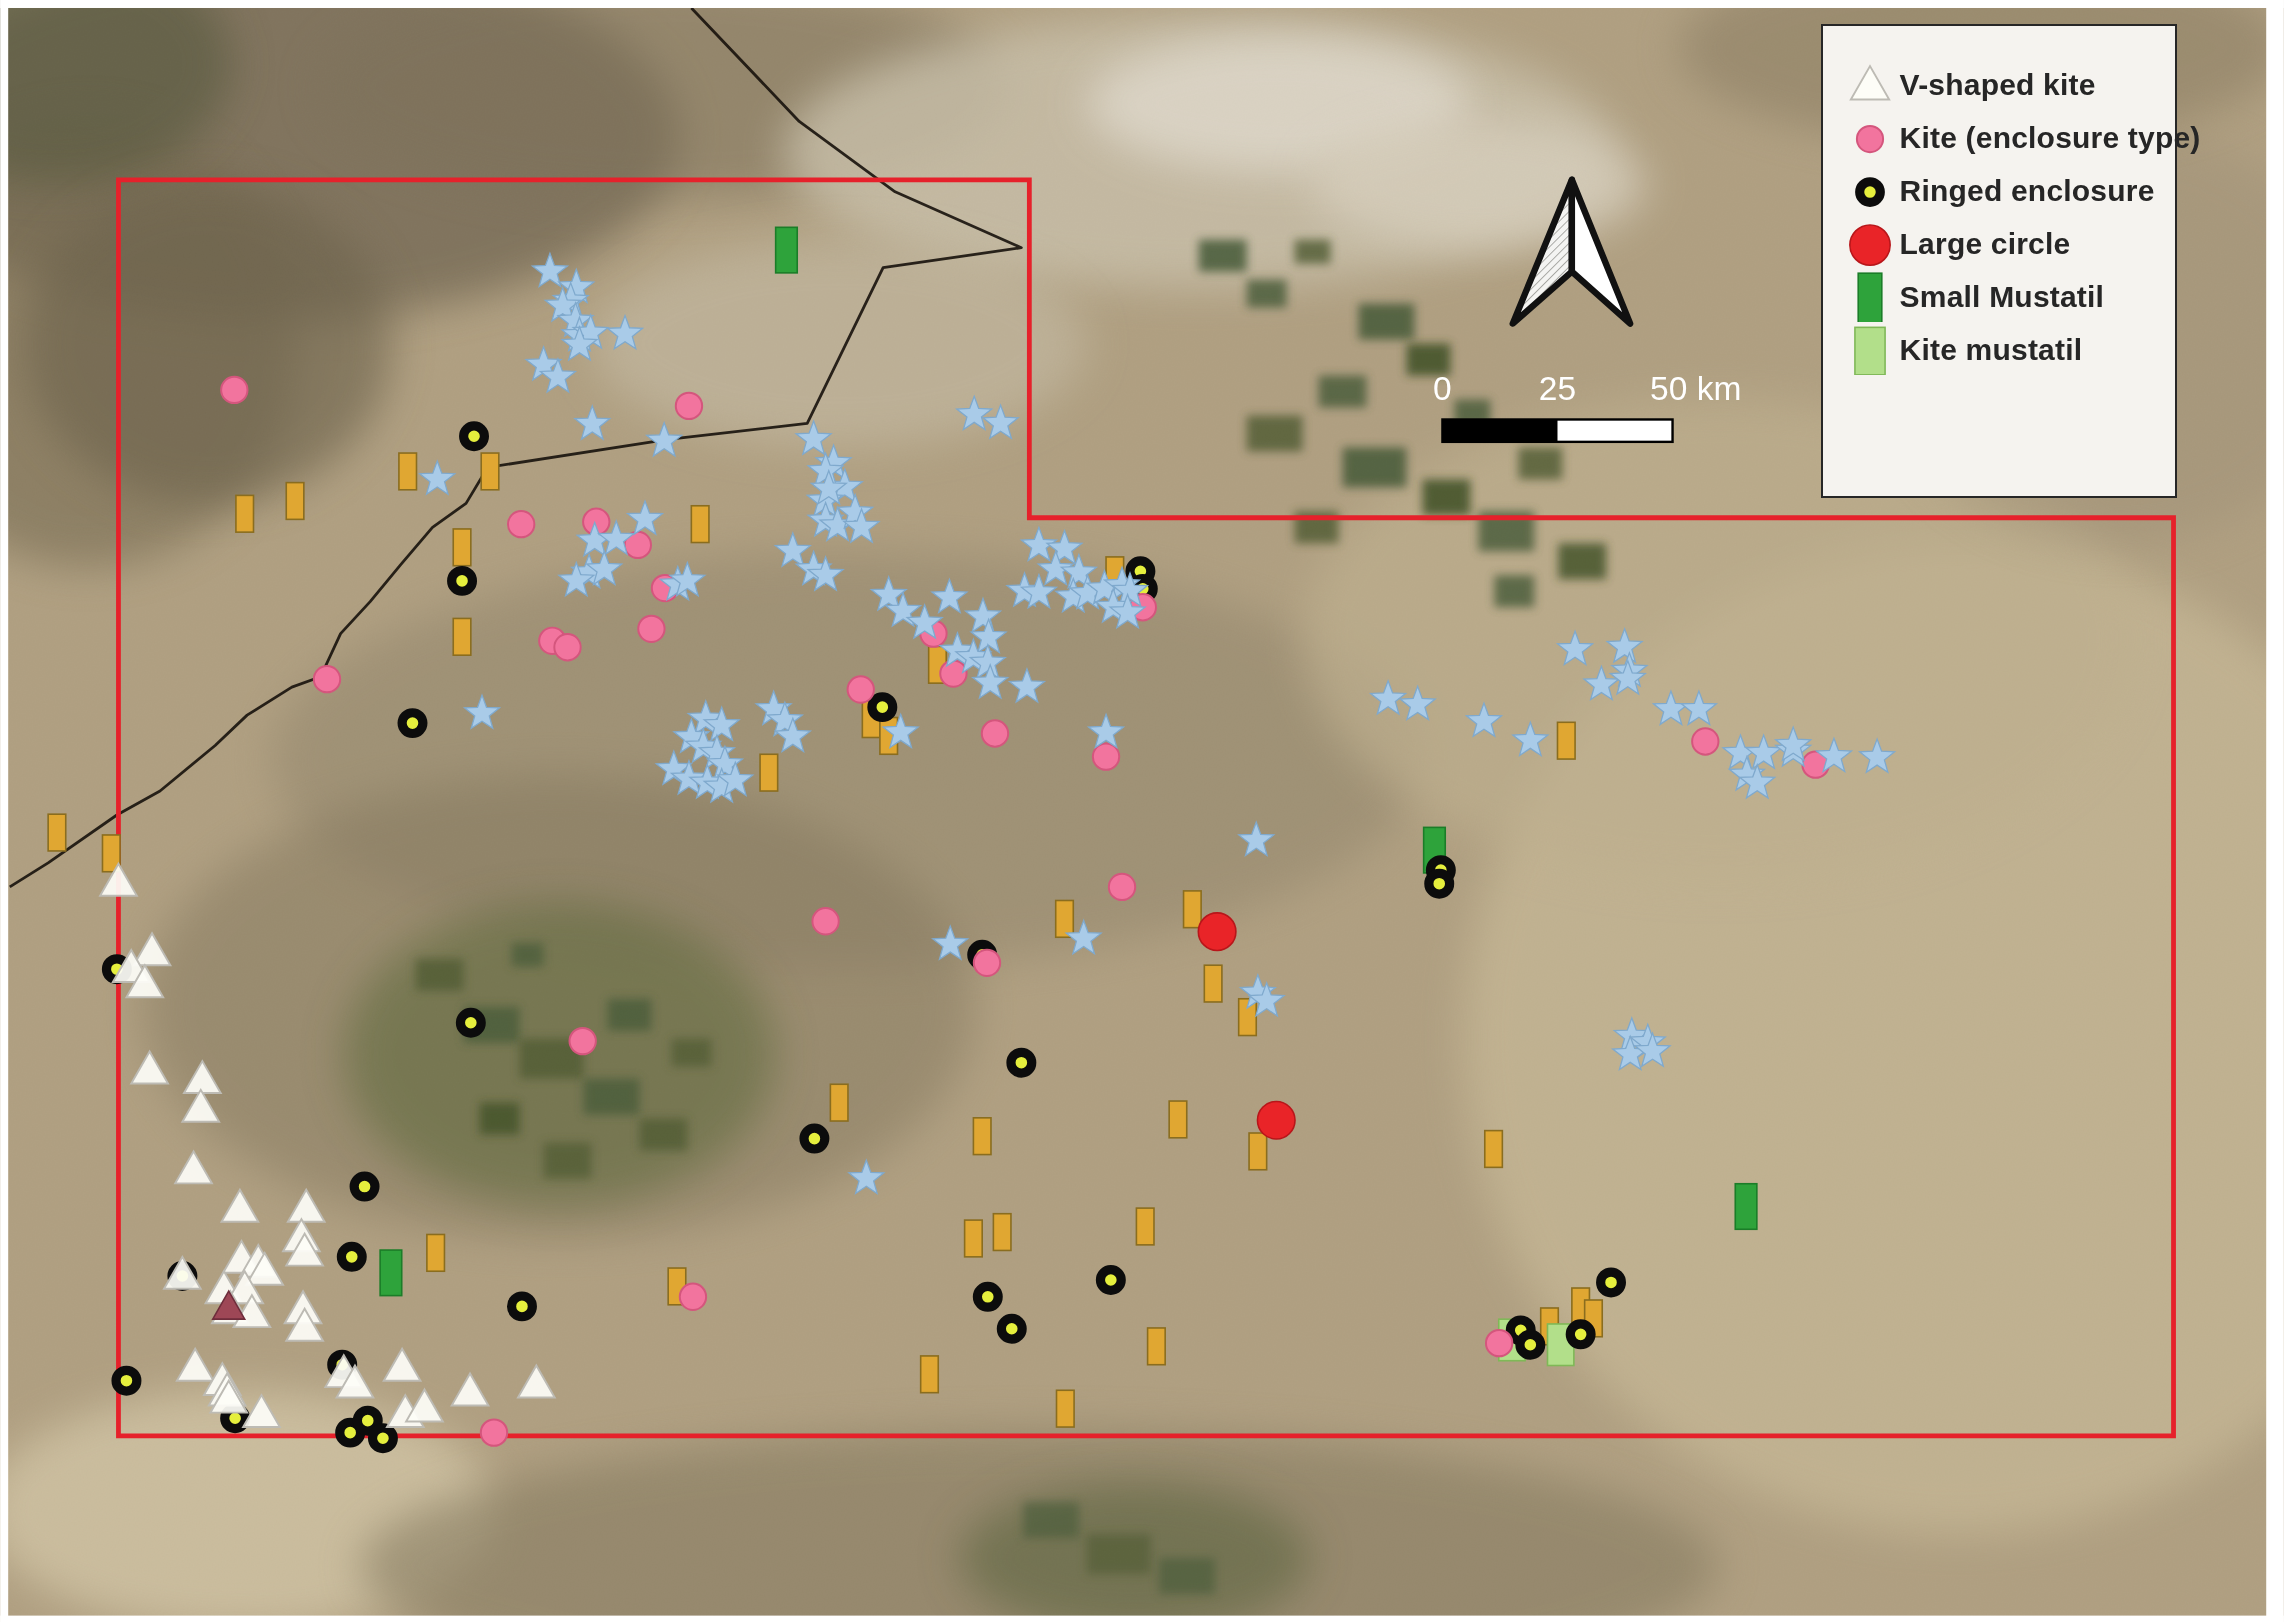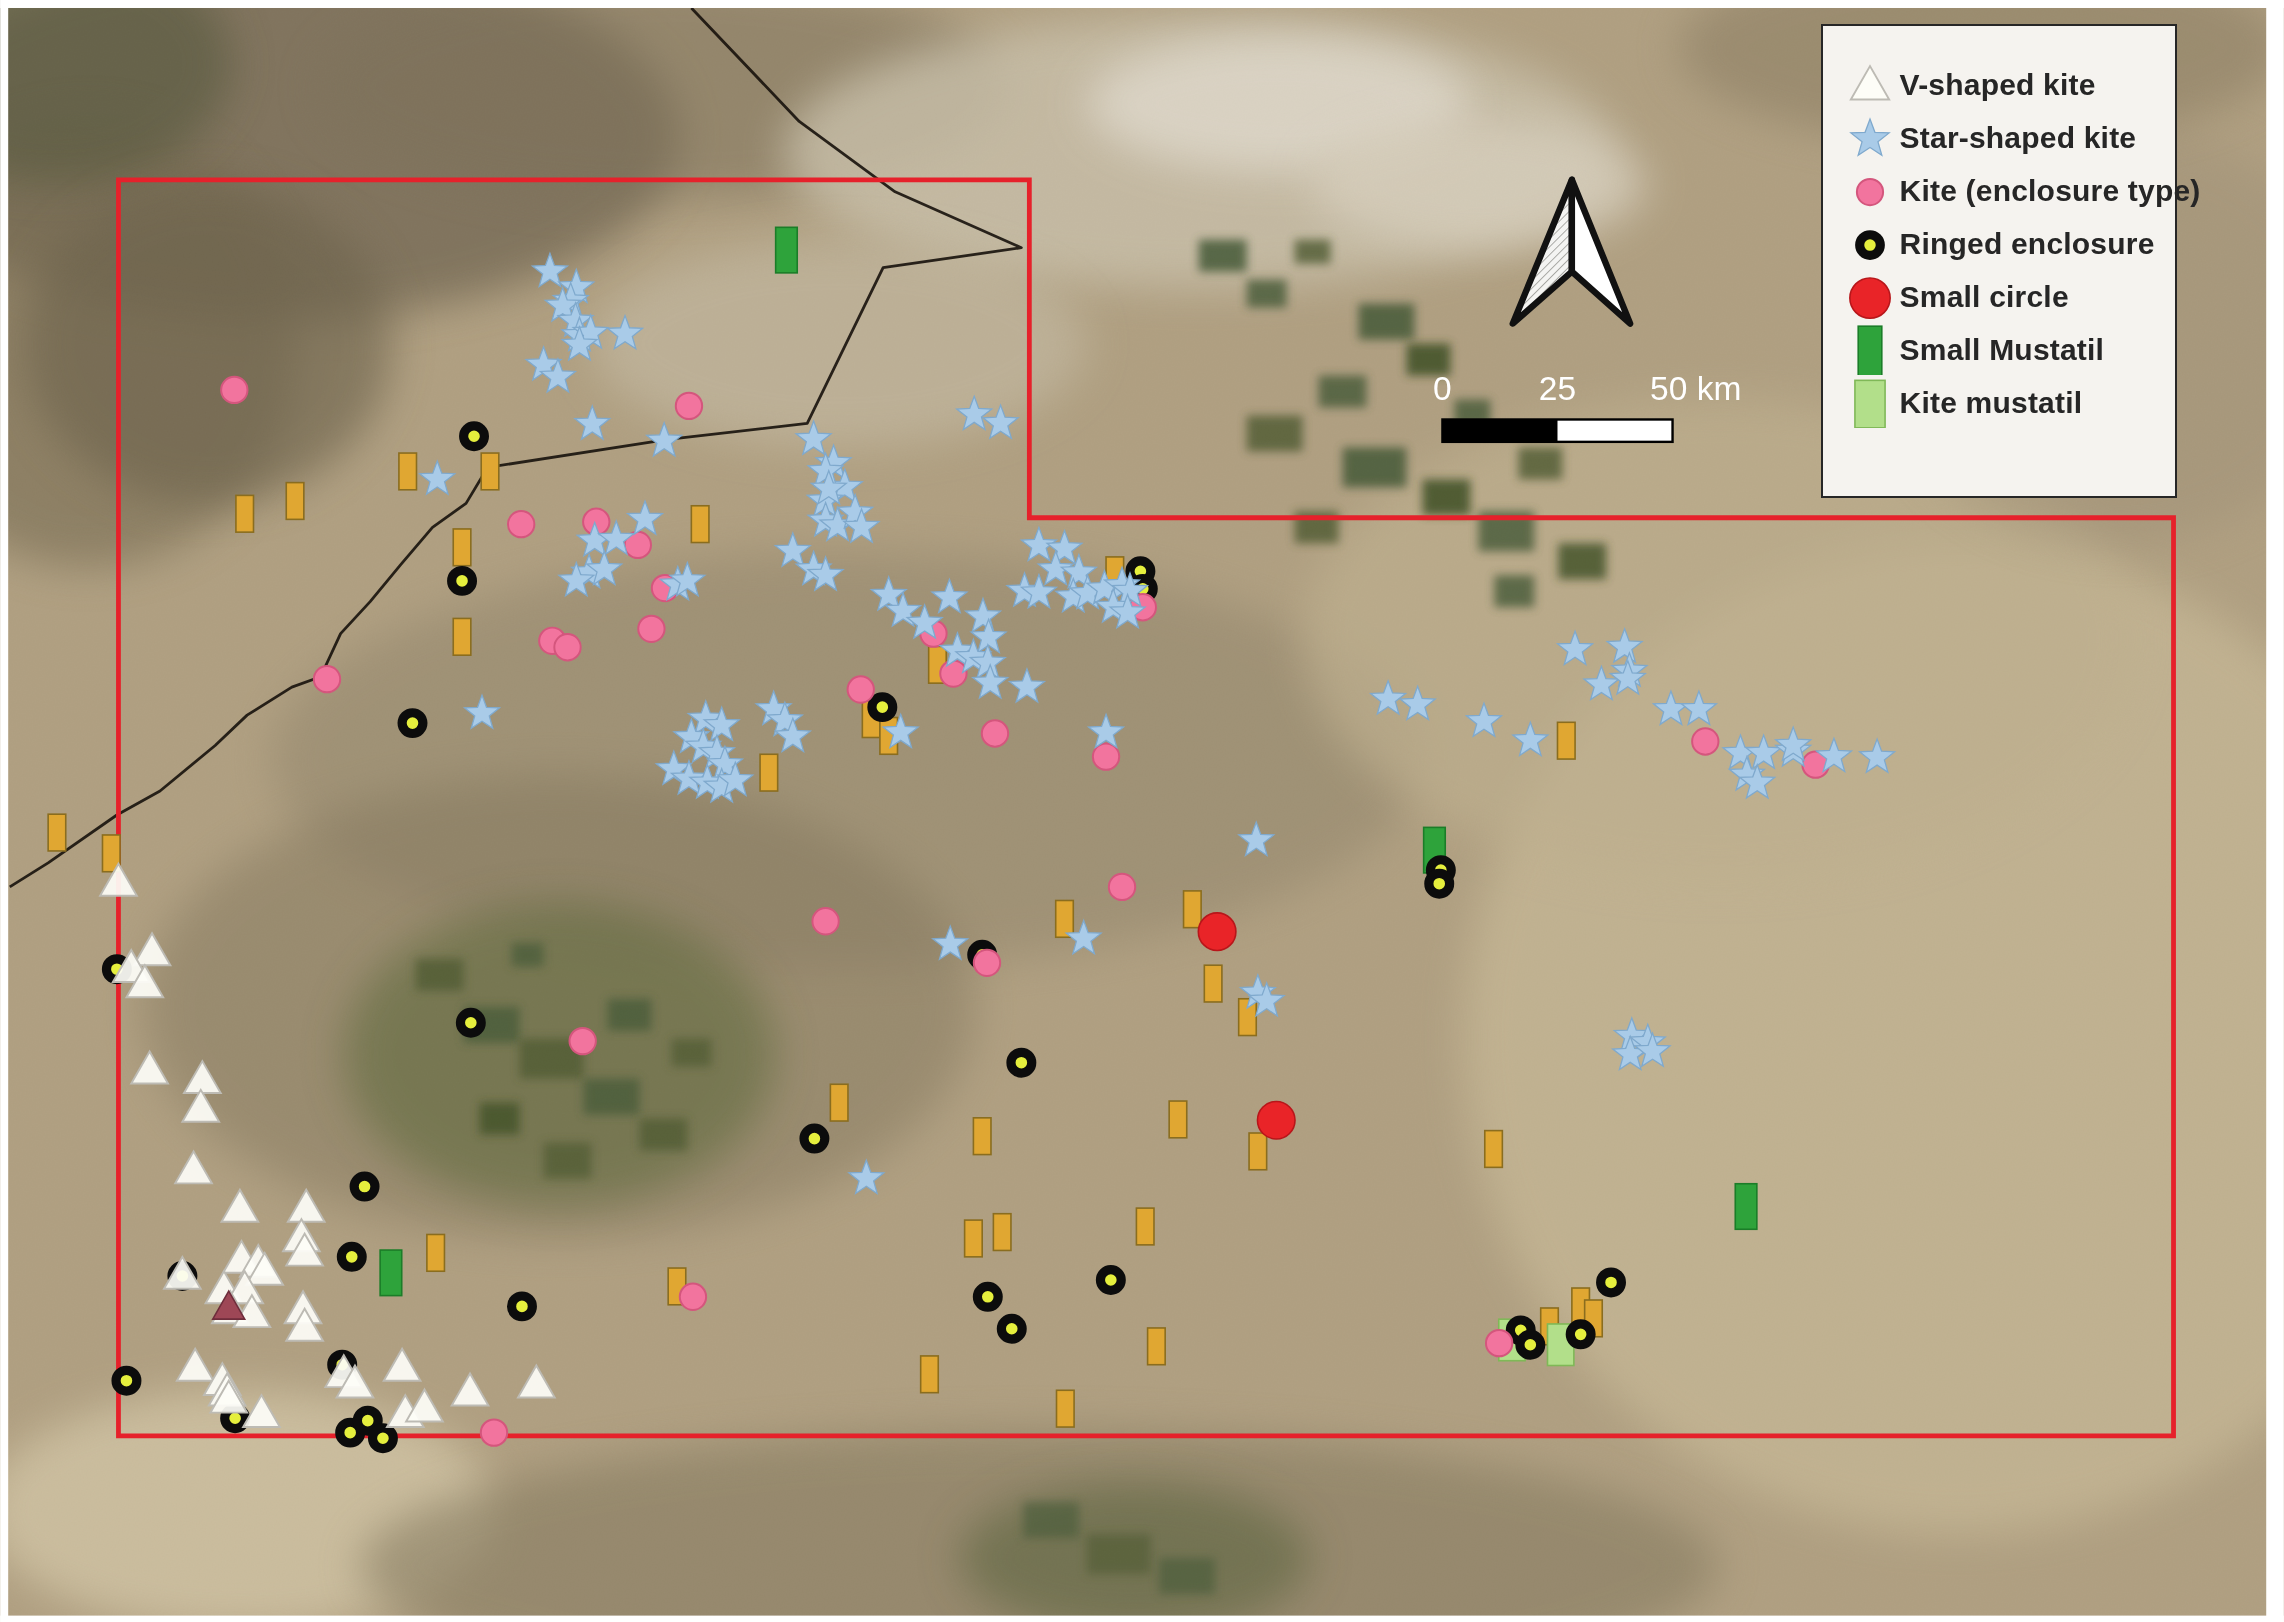--- a/index.html
+++ b/index.html
@@ -370,48 +370,40 @@
         <div class="legend-sym">
           <svg viewBox="-34 -32 68 64" width="54" height="51">
             <path d="M-24.150000000000002,18.8 L24.150000000000002,18.8 L0,-23.200000000000003 Z" fill="#fdfdf8" fill-opacity="0.93" stroke="#bdbbb4" stroke-width="2.4"></path>
           </svg>
         </div>
         <span class="legend-label">V-shaped kite</span>
       </div>
       <div class="legend-row">
         <div class="legend-sym">
           <svg viewBox="-34 -32 68 64" width="54" height="51">
-            <path d="M0.0,-23.3L6.2,-6.5L24.1,-5.8L10.0,5.3L14.9,22.5L0.0,12.6L-14.9,22.5L-10.0,5.3L-24.1,-5.8L-6.2,-6.5Z" fill="#a9cbe8" stroke="#7fa9cd" stroke-width="1.6"></path>
-          </svg>
-        </div>
-        <span class="legend-label">Star-shaped kite</span>
-      </div>
-      <div class="legend-row">
-        <div class="legend-sym">
-          <svg viewBox="-34 -32 68 64" width="54" height="51">
             <circle cx="0" cy="2" r="16.5" fill="#f2749e" stroke="#d4567d" stroke-width="2.5"></circle>
           </svg>
         </div>
         <span class="legend-label">Kite (enclosure type)</span>
       </div>
       <div class="legend-row">
         <div class="legend-sym">
           <svg viewBox="-34 -32 68 64" width="54" height="51">
             <circle cx="0" cy="2" r="13" fill="#e5ef3d" stroke="#0c0c0c" stroke-width="11.5"></circle>
           </svg>
         </div>
         <span class="legend-label">Ringed enclosure</span>
       </div>
       <div class="legend-row">
         <div class="legend-sym">
           <svg viewBox="-34 -32 68 64" width="54" height="51">
             <circle cx="0" cy="2" r="25.380000000000003" fill="#e92428" stroke="#b8161a" stroke-width="2"></circle>
           </svg>
         </div>
-        <span class="legend-label">Small circle</span>
+        <span class="legend-label">Large circle</span>
       </div>
       <div class="legend-row">
         <div class="legend-sym">
           <svg viewBox="-34 -32 68 64" width="54" height="51">
             <rect x="-14.850000000000001" y="-29.35" width="29.700000000000003" height="62.7" fill="#2ea33b" stroke="#1b7d28" stroke-width="2"></rect>
           </svg>
         </div>
         <span class="legend-label">Small Mustatil</span>
       </div>
       <div class="legend-row">

